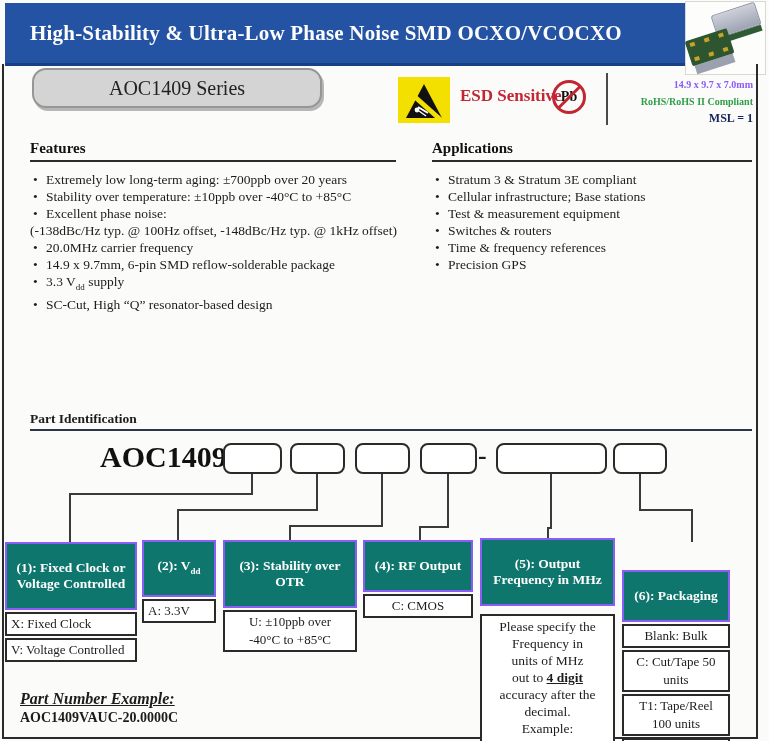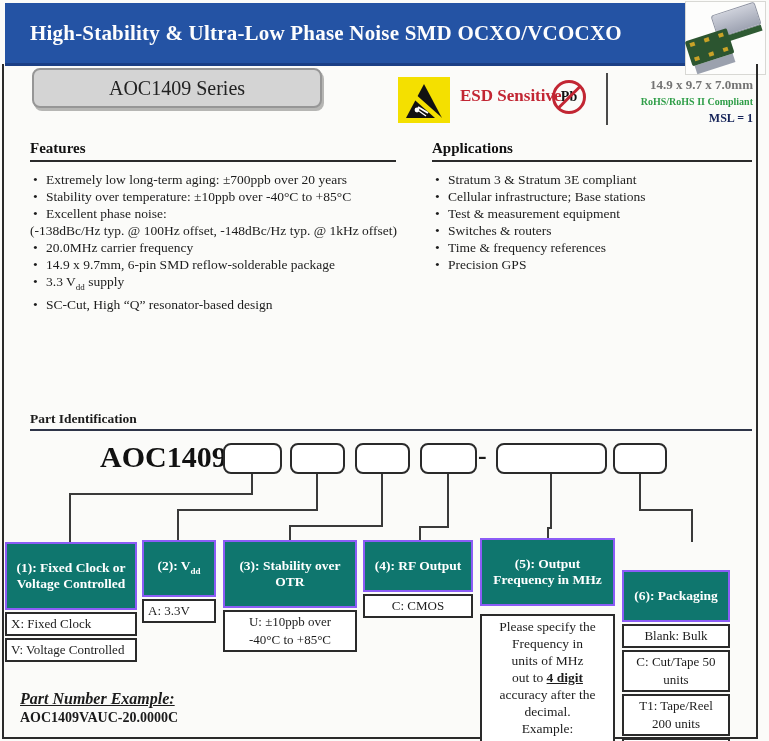--- a/index.html
+++ b/index.html
@@ -15,31 +15,31 @@
          box-shadow:0 0 0 1px #d8d8d4;}
   .pkgA{position:absolute;right:5px;top:6px;transform:rotate(-18deg);}
   .pkgA .lid{width:46px;height:24px;background:linear-gradient(#cdd0da,#9ea3b2);border-radius:3px;border:1px solid #8c91a0;}
   .pkgA .base{width:44px;height:6px;background:#2f5b33;margin:0 auto;}
   .pkgB{position:absolute;left:3px;bottom:5px;transform:rotate(-18deg);}
   .pkgB .board{width:44px;height:26px;background:#2c5530;border-radius:2px;position:relative;}
   .pkgB .board i{position:absolute;width:5px;height:4px;background:#c9a227;}
   .pkgB .can{width:40px;height:9px;background:#9ba1ae;margin:0 auto;}
   
   .series-box{position:absolute;left:32px;top:68px;width:290px;height:40px;background:#d4d4d4;
-              border:2px solid #969696;border-radius:8px;box-shadow:2px 3px 0 #b6b6b4;
+              border:2px solid #969696;border-radius:14px;box-shadow:2px 3px 0 #b6b6b4;
               text-align:center;line-height:36px;font-size:20px;color:#222;}
   .esd-icon{position:absolute;left:398px;top:77px;}
   .esd-label{position:absolute;left:460px;top:86px;font-size:17px;font-weight:bold;color:#c22633;}
   .pb-icon{position:absolute;left:552px;top:80px;width:34px;height:34px;border:3px solid #c22633;
            border-radius:50%;text-align:center;line-height:28px;font-size:14px;font-weight:bold;color:#111;}
   .pb-icon::after{content:"";position:absolute;left:-2px;top:13px;width:32px;height:3px;background:#c22633;
                   transform:rotate(-45deg);}
   .vdivider{position:absolute;left:606px;top:73px;width:2px;height:52px;background:#4a4a4a;}
   .dims{position:absolute;left:615px;top:76px;width:138px;text-align:right;font-weight:bold;}
-  .dims .size{font-size:13px;color:#737373;line-height:17px;}
+  .dims .size{font-size:10px;color:#8b5cf6;line-height:17px;}
   .dims .rohs{font-size:10px;color:#2f9e48;line-height:17px;}
   .dims .msl{font-size:12px;color:#17255a;line-height:16px;}
   
   .frame{position:absolute;left:2px;top:64px;width:756px;height:675px;border:2px solid #2a2a2a;border-top:none;}
   
   .sec-head{position:absolute;font-size:15px;font-weight:bold;color:#111;}
   .sec-rule{position:absolute;height:2px;background:#2b2b2b;}
   .blist{position:absolute;font-size:13.5px;line-height:17px;color:#1c1c1c;}
   .blist .li{padding-left:16px;position:relative;}
   .blist .li::before{content:"•";position:absolute;left:3px;}
@@ -212,20 +212,20 @@
       <div>decimal.</div>
       <div>Example:</div>
       <div>“20.0000”=20MHz</div>
     </div>
   </div>
 
   <div class="grp" style="left:622px;top:570px;width:108px">
     <div class="hdr">(6): Packaging</div>
     <div class="itm center">Blank: Bulk</div>
     <div class="itm center">C: Cut/Tape 50 units</div>
-    <div class="itm center">T1: Tape/Reel 200 units</div>
+    <div class="itm center">T1: Tape/Reel 100 units</div>
     <div class="itm center">T5: Tape/Reel 500 units</div>
   </div>
 
   <div class="ex-head">Part Number Example:</div>
   <div class="ex-val">AOC1409VAUC-20.0000C</div>
 
 </div>
 
 </body></html>

